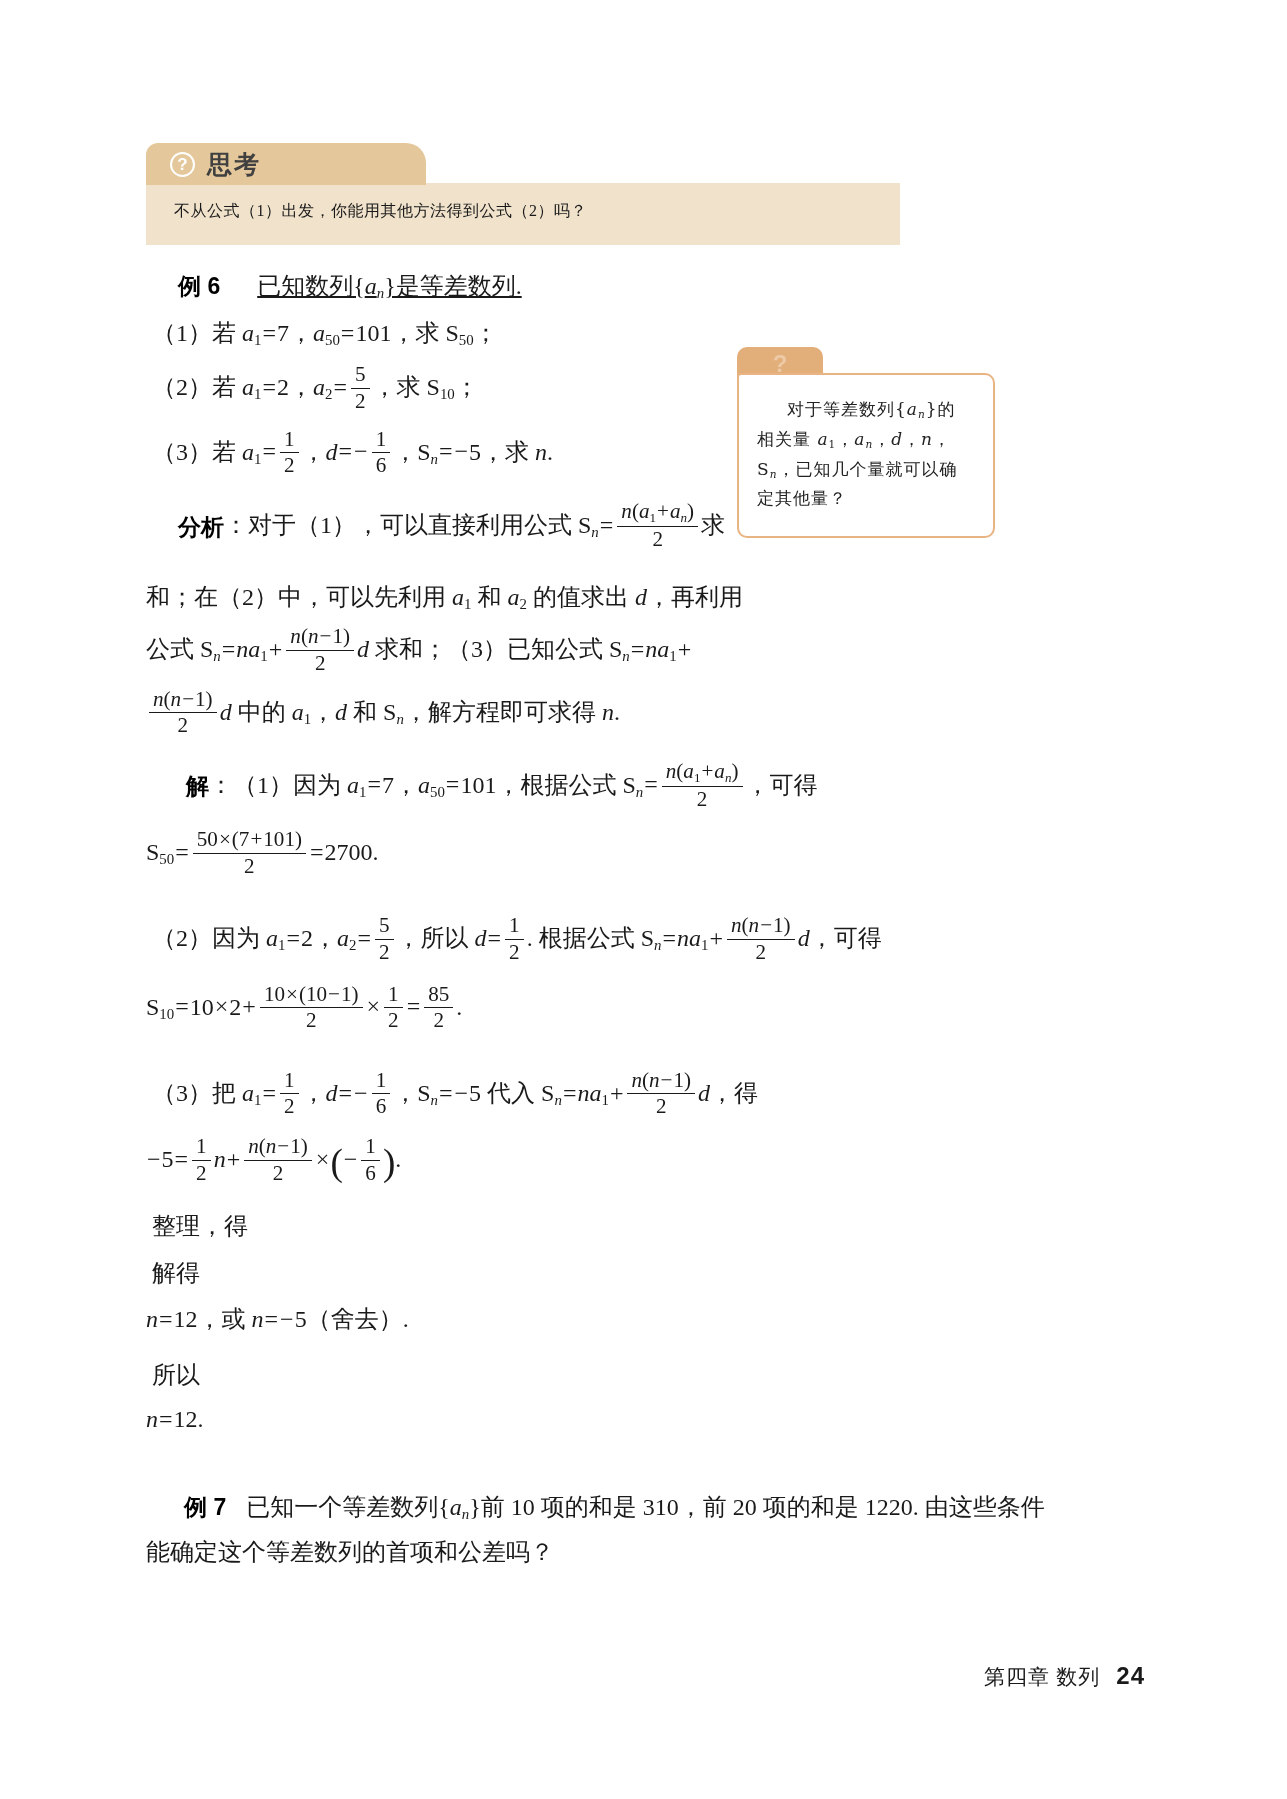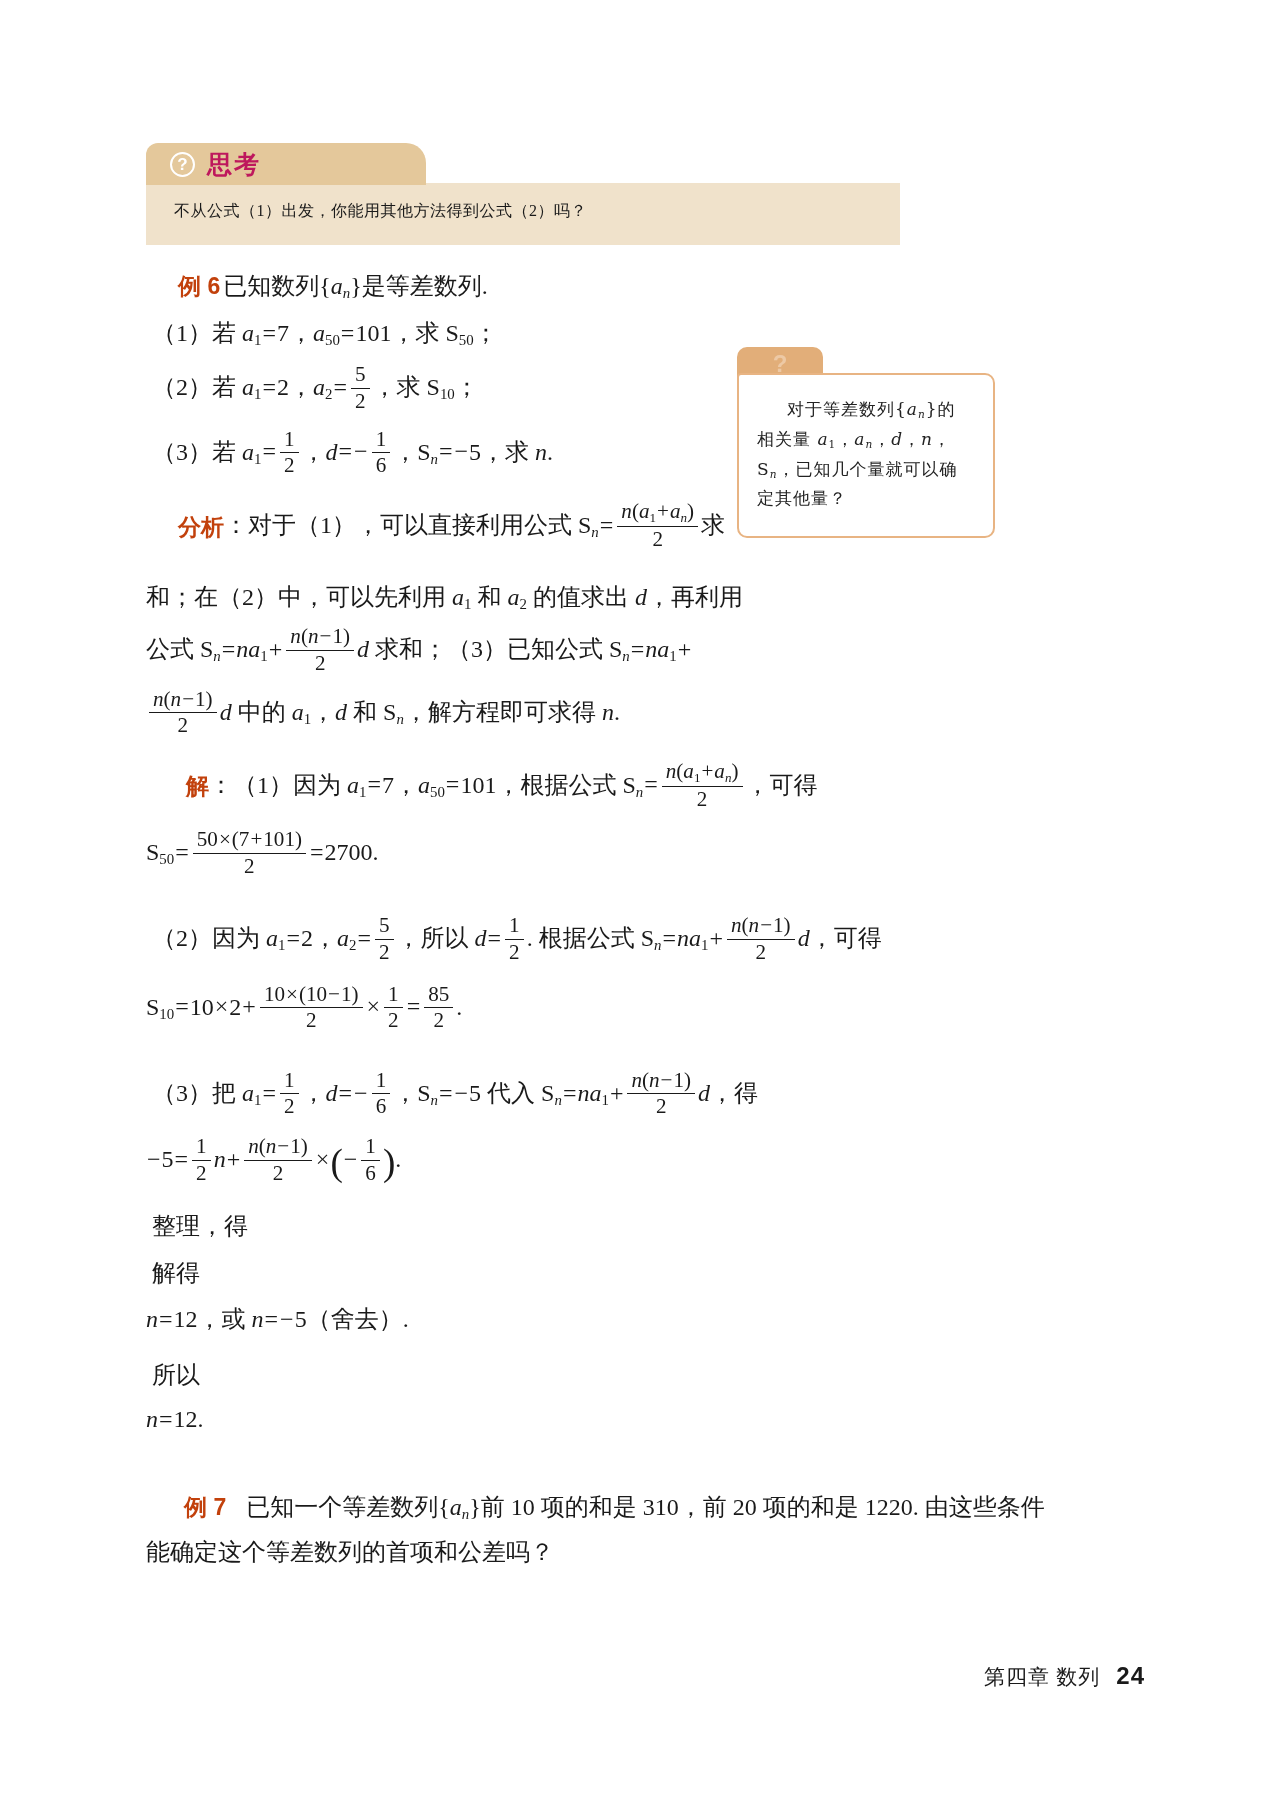--- a/index.html
+++ b/index.html
@@ -40,21 +40,21 @@
     align-items: center;
     padding-left: 24px;
     box-sizing: border-box;
     z-index: 2;
   }
   .think-tab-label {
     font-family: "Liberation Sans", sans-serif;
     font-weight: bold;
     font-size: 25px;
     letter-spacing: 2px;
-    color: #be185d;
+    color: #404040;
     margin-left: 12px;
   }
   .q-badge {
     width: 25px; height: 25px;
     border-radius: 50%;
     border: 2.5px solid #ffffff;
     color: #ffffff;
     font-family: "Liberation Sans", sans-serif;
     font-size: 17px;
     font-weight: bold;
@@ -83,21 +83,21 @@
     width: 1000px;
   }
   .para {
     font-size: 24px;
     line-height: 1.35;
     margin: 0;
     padding: 0;
   }
 
   .label-blue {
-    color: #c2410c;
+    color: #000000;
     font-family: "Liberation Sans", sans-serif;
     font-weight: bold;
     font-size: 23px;
   }
 
   .row { display: flex; align-items: center; }
 
   .centered {
     display: flex;
     justify-content: flex-start;
@@ -247,21 +247,21 @@
       <span>相关量 <span class="mi">a</span><sub class="up">1</sub>，<span class="mi">a</span><sub>n</sub>，<span class="mi">d</span>，<span class="mi">n</span>，</span>
       <span><span class="mup">S</span><sub>n</sub>，已知几个量就可以确</span>
       <span>定其他量？</span>
     </div>
   </div>
 
   <div class="content">
 
     <div class="para row">
       <span class="label-blue" style="padding-left:32px;"><span>例</span>&nbsp;<span>6</span></span>
-      <span class="math" style="margin-left:3px;">已知数列{<span class="mi">a</span><sub>n</sub>}是等差数列.</span>
+      <span class="math" style="margin-left:37px;text-decoration:underline;">已知数列{<span class="mi">a</span><sub>n</sub>}是等差数列.</span>
     </div>
 
     <div class="gap-s"></div>
 
     <div class="para row">
       <span class="math" style="padding-left:6px;">（1）若 <span class="mi">a</span><sub class="up">1</sub><span class="op">=</span>7，<span class="mi">a</span><sub class="up">50</sub><span class="op">=</span>101，求 <span class="mup">S</span><sub class="up">50</sub>；</span>
     </div>
 
     <div class="gap-s"></div>
 

